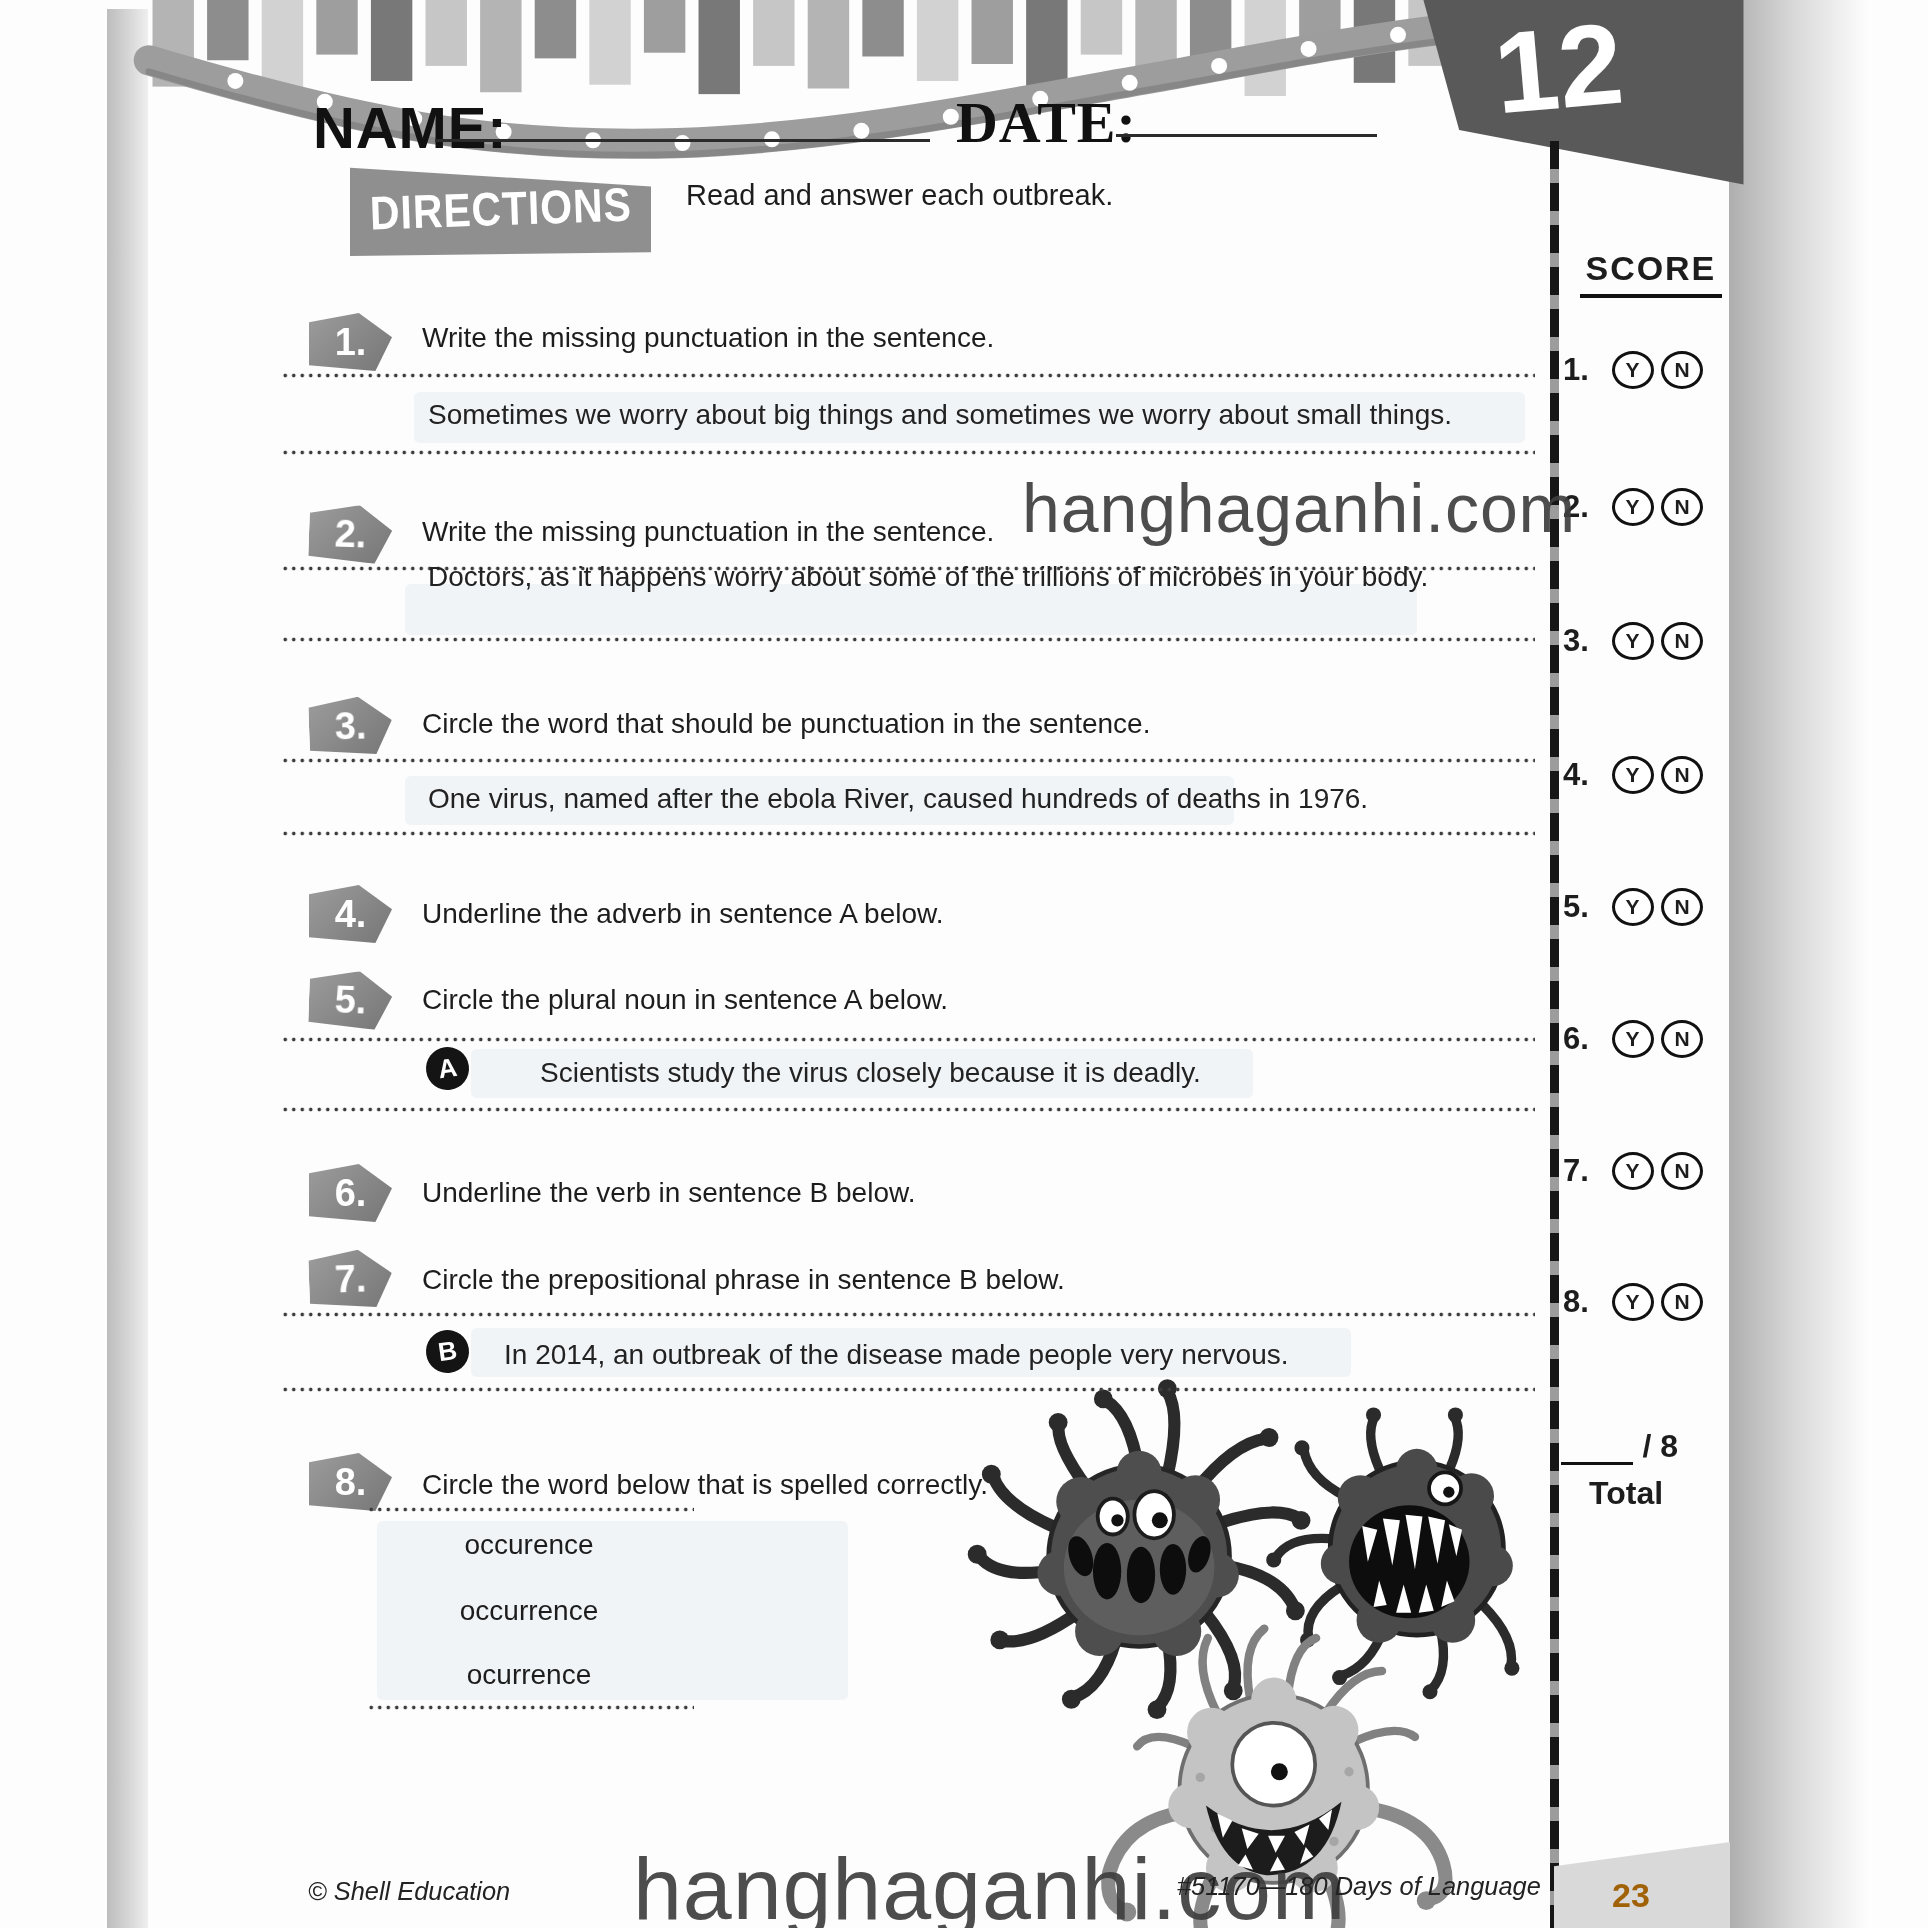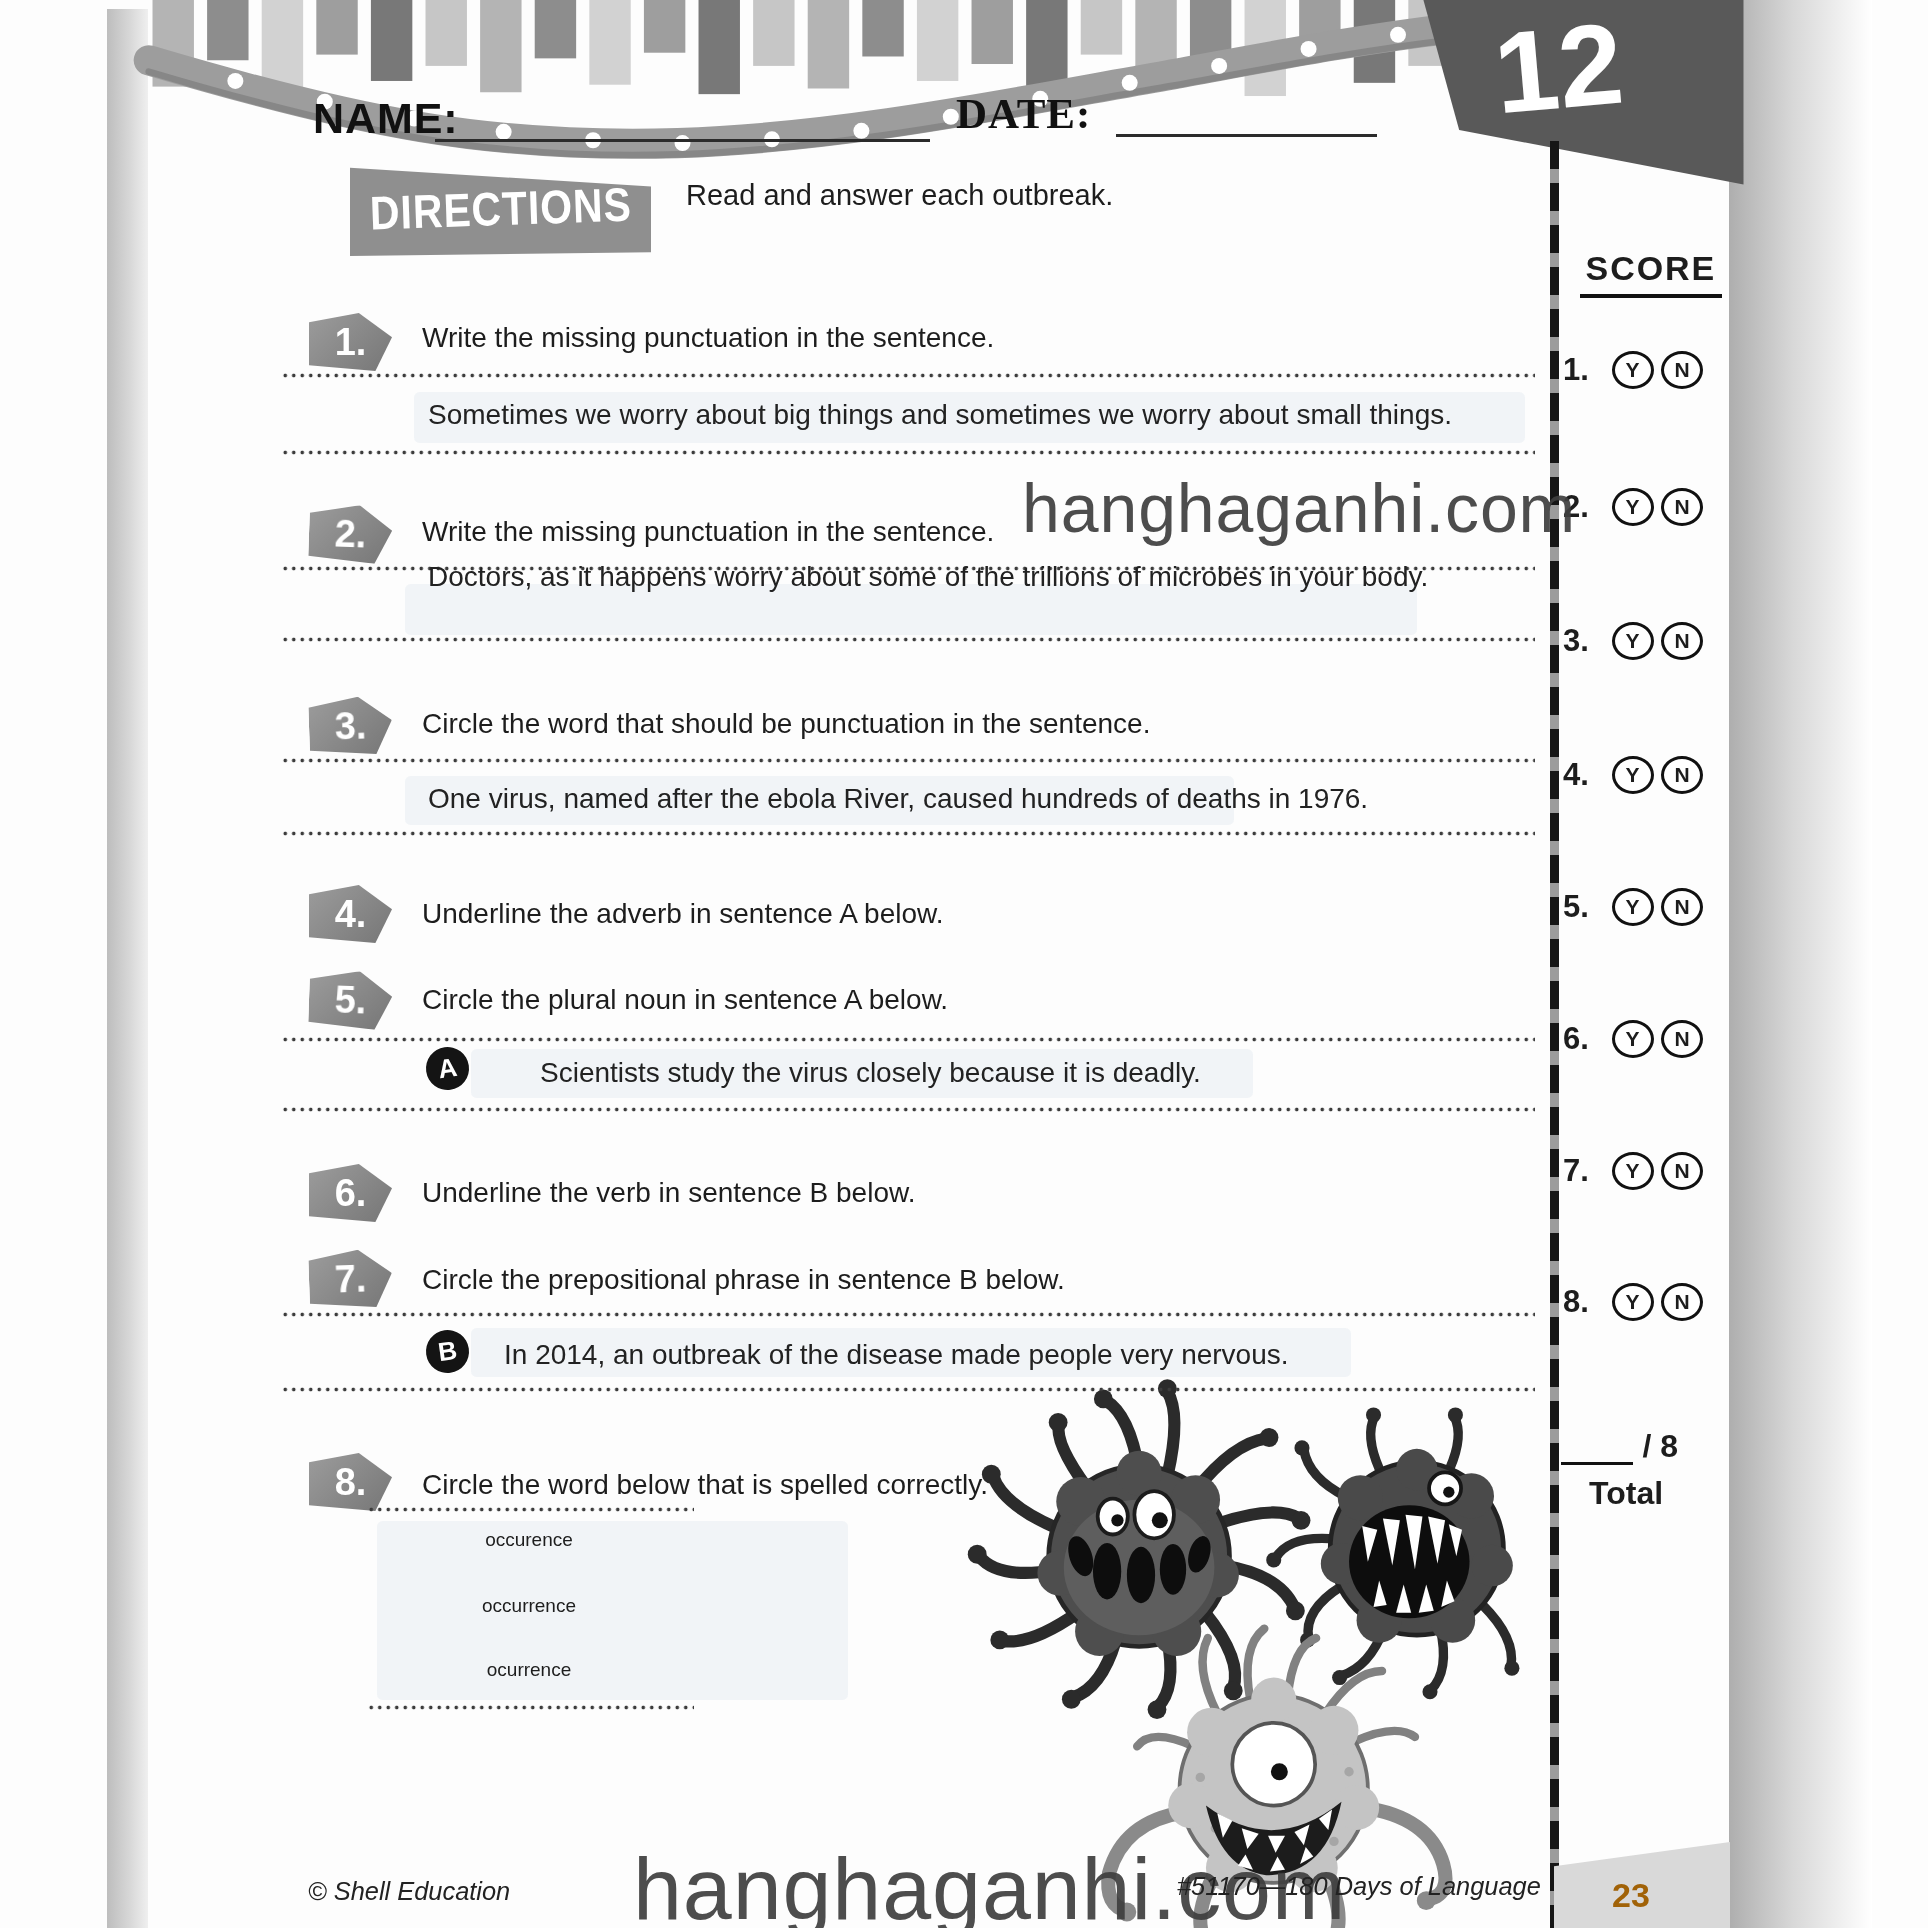--- a/index.html
+++ b/index.html
@@ -14,21 +14,21 @@
     background:linear-gradient(90deg,#aeaeae 0%,#d8d8d8 45%,#ffffff 100%);}
 
   
   #deco-svg{position:absolute;left:0;top:0;pointer-events:none;}
 
   
   #lesson-num{left:1476px;top:1.9px;width:165px;text-align:center;
     font-size:115px;font-weight:700;color:#ffffff;transform:rotate(-5deg);}
 
   
-  .hdr-label{font-weight:700;font-size:43px;letter-spacing:0.9px;color:#111;}
+  .hdr-label{font-weight:700;font-size:58px;letter-spacing:0.9px;color:#111;}
   .write-line{border-bottom:3.8px solid #2b2b2b;height:0;}
 
   
   #dir-banner{left:350px;top:162px;width:301px;height:94px;background:#8f8f8f;
     clip-path:polygon(0 6%,100% 26%,100% 96%,0 100%);
     display:flex;align-items:center;justify-content:center;
     filter:drop-shadow(2.8px 3.8px 2.8px rgba(0,0,0,.25));}
   #dir-banner span{color:#fff;font-weight:700;font-size:41px;letter-spacing:0.9px;
     transform:rotate(-2deg) scaleY(1.15);}
   #dir-text{left:686px;top:179px;font-size:29px;}
@@ -39,21 +39,21 @@
     display:flex;align-items:center;justify-content:center;
     color:#fff;font-weight:700;font-size:38px;
     filter:drop-shadow(1.9px 2.8px 1.9px rgba(0,0,0,.3));}
   .prompt{font-size:28px;}
   .sentence{font-size:28px;color:#222;}
   .dotline{height:4.7px;background-image:radial-gradient(circle,#3c3c3c 1.8px,transparent 2px);
     background-size:8.5px 4.7px;background-repeat:repeat-x;}
   .sent-label{width:43px;height:43px;border-radius:50%;background:#141414;color:#fff;
     display:flex;align-items:center;justify-content:center;font-weight:700;font-size:26px;
     transform:rotate(-8deg);}
-  .option-word{font-size:19px;text-align:center;width:320px;}
+  .option-word{font-size:28px;text-align:center;width:320px;}
 
   
   .hl{position:absolute;background:#e7edf3;opacity:.55;border-radius:5.6px;}
 
   
   #dash-divider{left:1550px;top:141px;width:8.5px;height:1787px;
     background:repeating-linear-gradient(180deg,#161616 0 28px,#9c9c9c 28px 42px);}
   #score-title{left:1580px;top:249px;font-size:34px;font-weight:700;letter-spacing:1.9px;
     border-bottom:4.7px solid #111;padding:0 5.6px 5.6px 5.6px;}
   .score-row{display:flex;align-items:center;gap:7.5px;}

